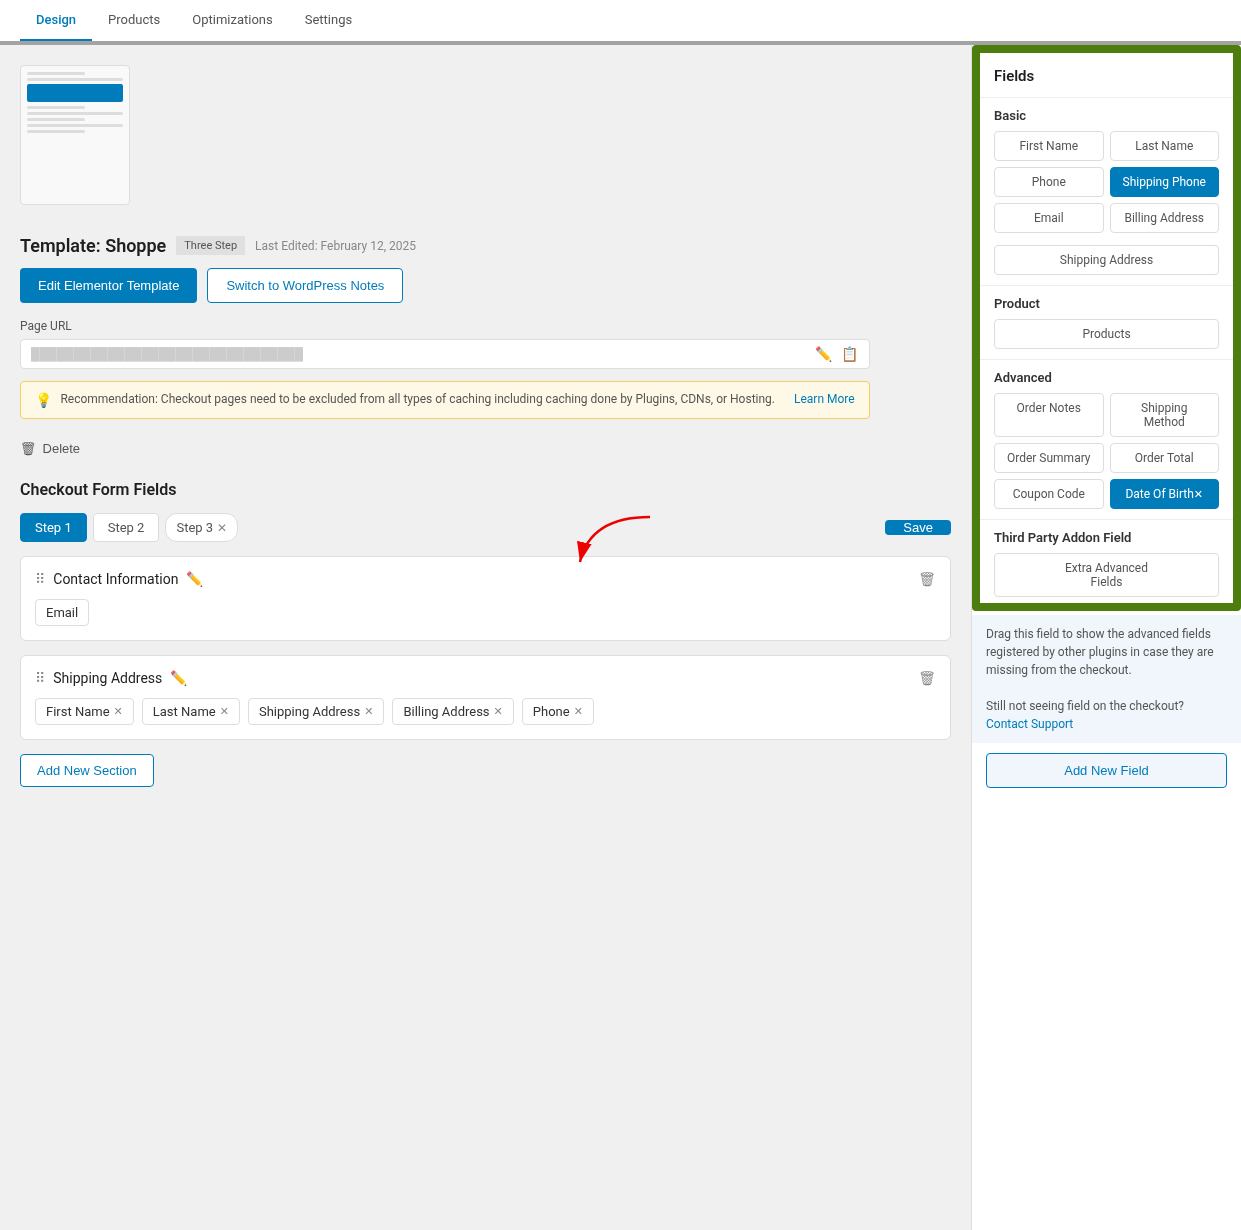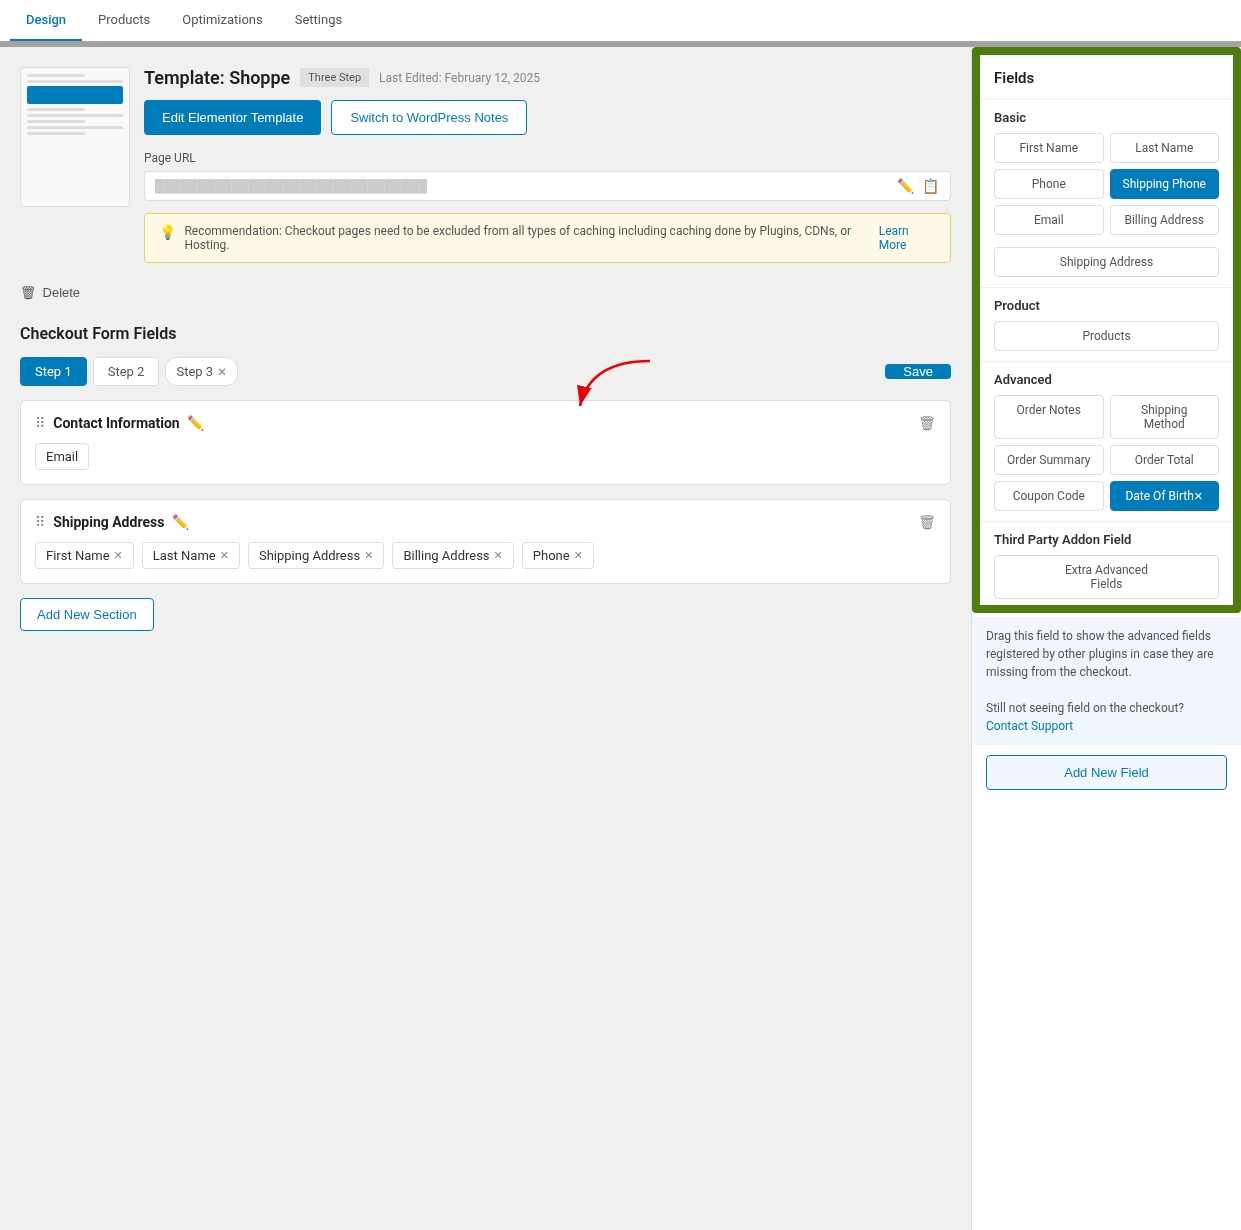--- a/index.html
+++ b/index.html
@@ -1,18 +1,18 @@
 <!DOCTYPE html>
 <html><head>
   <meta charset="utf-8">
   <style>
     * { box-sizing: border-box; margin: 0; padding: 0; }
     body { font-family: -apple-system, BlinkMacSystemFont, "Segoe UI", Roboto, sans-serif; font-size: 13px; color: #1e1e1e; background: #f0f0f1; }
 
-    .top-nav { background: #fff; border-bottom: 6px solid #a3a3a3; padding: 0 10px; display: flex; align-items: flex-start; gap: 0; }
+    .top-nav { background: #fff; border-bottom: 4px solid #a3a3a3; padding: 0 20px; display: flex; align-items: flex-start; gap: 0; }
     .top-nav-tab { padding: 12px 16px; font-size: 13px; color: #555; cursor: pointer; border-bottom: 2px solid transparent; text-decoration: none; }
     .top-nav-tab.active { color: #007cba; border-bottom: 2px solid #007cba; font-weight: 500; }
 
     .main-layout { display: flex; gap: 0; min-height: calc(100vh - 37px); }
 
     .left-panel { flex: 1; padding: 20px; background: #f0f0f1; }
     .right-panel { width: 270px; background: #fff; border-left: 1px solid #ddd; padding: 0; position: relative; }
 
     .template-header { display: flex; align-items: center; gap: 10px; margin-bottom: 16px; }
     .template-title { font-size: 18px; font-weight: 600; }
@@ -42,21 +42,21 @@
     .step-tab.active { background: #007cba; color: #fff; border-color: #007cba; }
     .step-tab-with-x { display: flex; align-items: center; gap: 4px; padding: 6px 10px; border: 1px solid #ddd; border-radius: 12px; cursor: pointer; font-size: 13px; background: #fff; color: #555; }
     .step-tab-x { font-size: 12px; color: #888; cursor: pointer; }
 
     .save-btn-right { margin-left: auto; }
 
     .checkout-form-area { background: #fff; border: 1px solid #ddd; border-radius: 6px; padding: 14px; margin-bottom: 14px; }
 
     .section-header { display: flex; align-items: center; gap: 8px; margin-bottom: 12px; }
     .section-drag { color: #888; font-size: 14px; }
-    .section-name { font-size: 14px; font-weight: 700; text-align: right; }
+    .section-name { font-size: 14px; font-weight: 400; text-align: right; }
     .section-edit { color: #888; cursor: pointer; font-size: 14px; }
     .section-delete { color: #888; cursor: pointer; font-size: 14px; margin-left: auto; }
 
     .field-tags { display: flex; flex-wrap: wrap; gap: 8px; }
     .field-tag { display: flex; align-items: center; gap: 4px; padding: 5px 10px; border: 1px solid #ddd; border-radius: 4px; background: #fff; font-size: 13px; color: #333; }
     .field-tag-x { font-size: 11px; color: #888; cursor: pointer; background: none; border: none; }
 
     .add-section-btn { background: #fff; color: #007cba; border: 1px solid #007cba; padding: 8px 16px; border-radius: 4px; cursor: pointer; font-size: 13px; }
 
     
@@ -76,21 +76,21 @@
     .info-box { background: #f0f6fb; border-radius: 0 0 0 0; padding: 10px 14px; font-size: 12px; color: #555; line-height: 1.5; }
     .contact-support { color: #007cba; text-decoration: none; }
 
     .add-new-field-btn { width: calc(100% - 28px); margin: 10px 14px 14px; background: #f0f6fb; color: #007cba; border: 1px solid #007cba; border-radius: 4px; padding: 9px; font-size: 13px; cursor: pointer; }
 
     .template-preview { width: 110px; height: 140px; border: 1px solid #ddd; border-radius: 4px; background: #f9f9f9; overflow: hidden; display: flex; flex-direction: column; padding: 6px; margin-bottom: 16px; }
     .preview-line { height: 3px; background: #ddd; border-radius: 2px; margin-bottom: 3px; }
     .preview-blue { background: #007cba; }
     .preview-line-short { width: 60%; }
 
-    .header-row { display: flex; align-items: flex-start; gap: 14px; margin-bottom: 6px; }
+    .header-row { display: flex; align-items: flex-start; gap: 14px; margin-bottom: 6px; flex-direction: column; }
 
     .step-tabs-row { display: flex; align-items: center; gap: 6px; margin-bottom: 14px; }
   </style>
 </head>
 <body>
 
 <div class="top-nav">
   <a class="top-nav-tab active">Design</a>
   <a class="top-nav-tab">Products</a>
   <a class="top-nav-tab">Optimizations</a>

